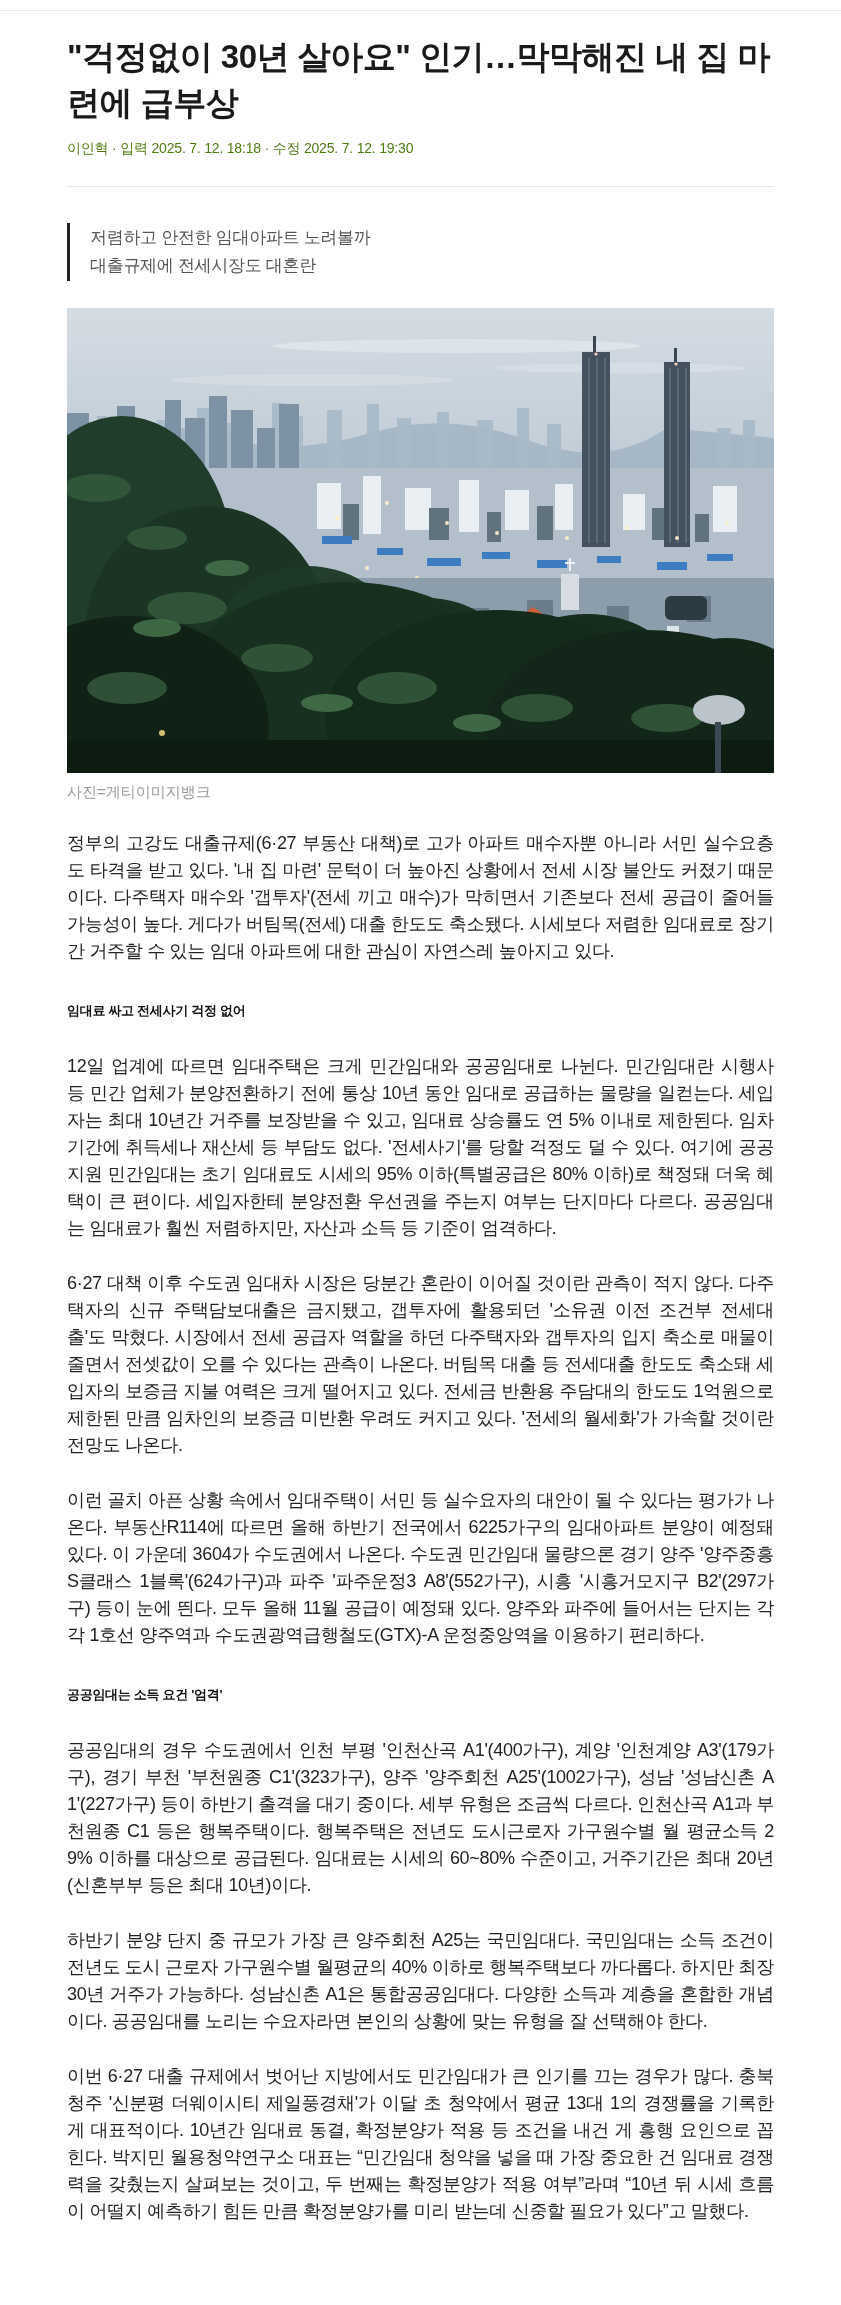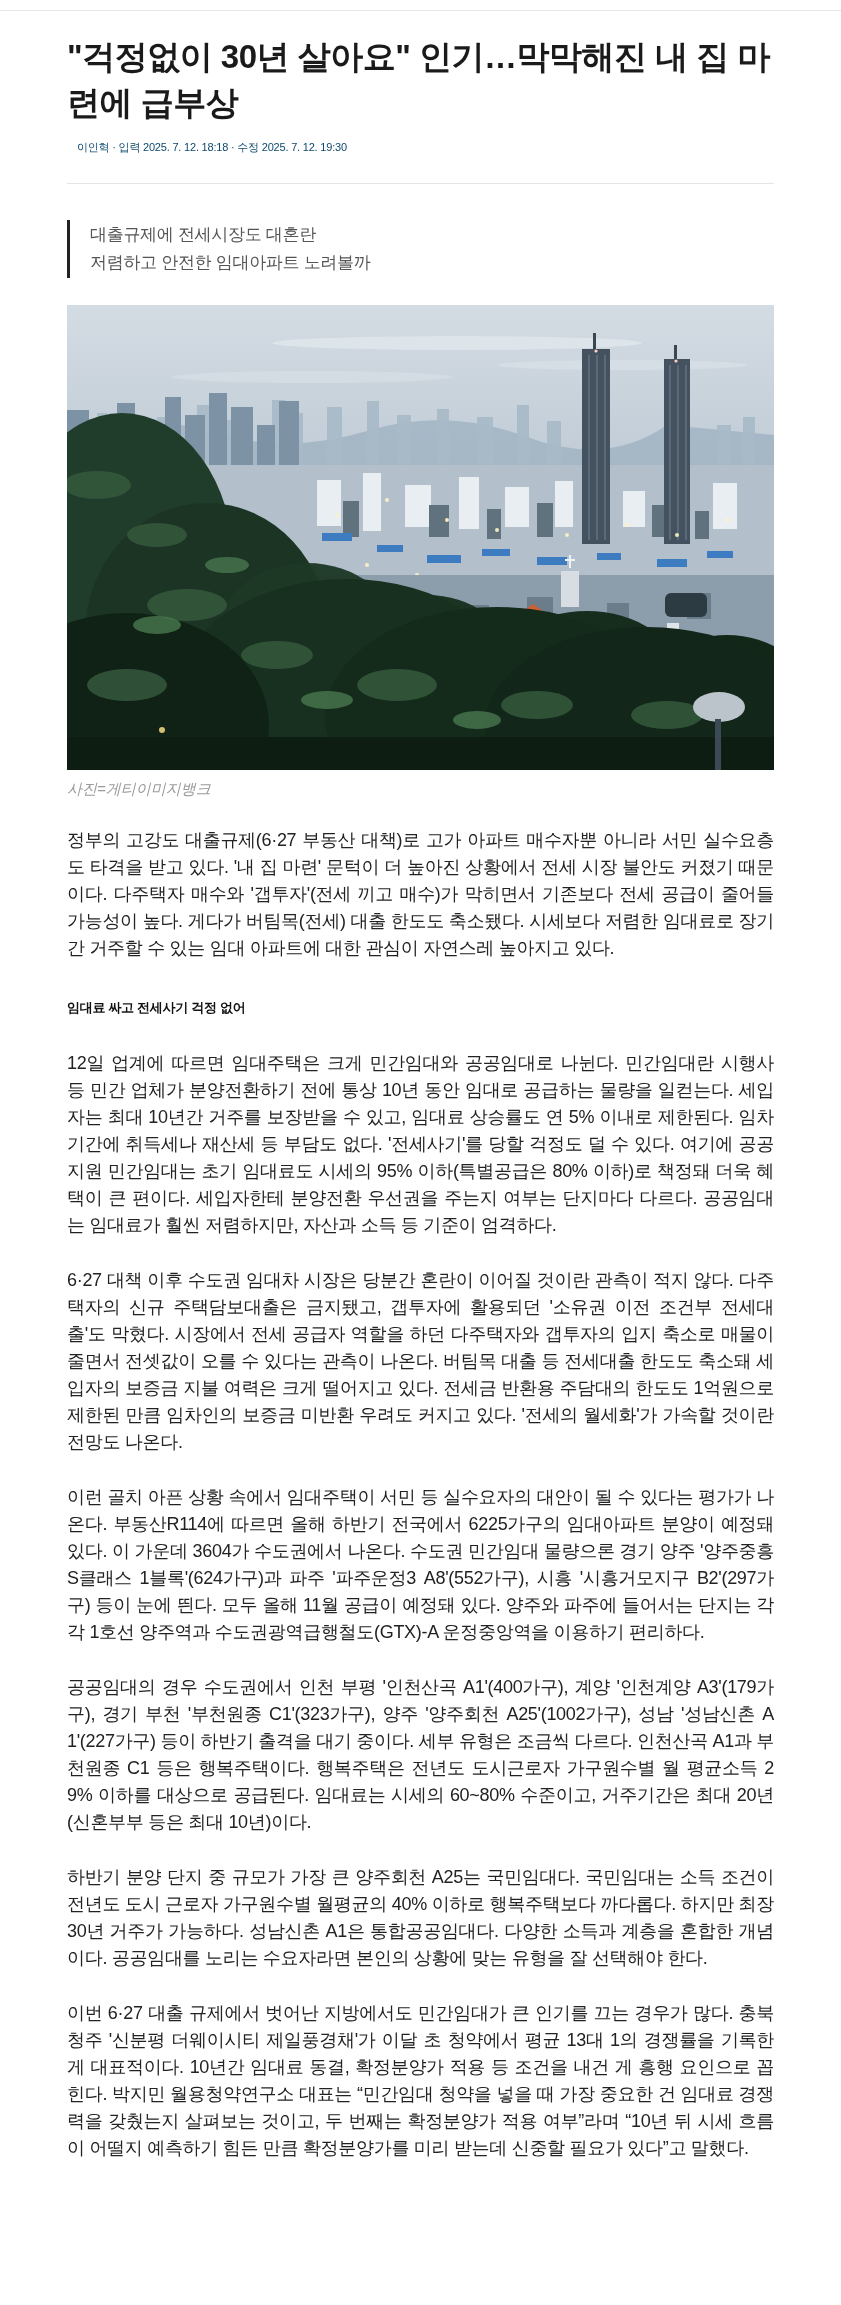--- a/index.html
+++ b/index.html
@@ -25,24 +25,23 @@
     margin: 0;
     font-size: 33px;
     line-height: 46px;
     font-weight: 700;
     color: #1a1a1a;
     letter-spacing: -0.5px;
     word-break: break-all;
   }
   .byline {
     margin-top: 14px;
-    font-size: 11px;
-    color: #0c4a6e;
+    font-size: 14px;
+    color: #4d7c0f;
     letter-spacing: -0.2px;
-    margin-left: 10px;
   }
   hr.divider {
     border: none;
     border-top: 1px solid #e5e5e5;
     margin: 28px 0 0 0;
   }
   blockquote.summary {
     margin: 36px 0 0 0;
     padding: 1px 0 1px 20px;
     border-left: 3px solid #222222;
@@ -53,21 +52,20 @@
   }
   figure.photo {
     margin: 27px 0 20px 0;
     width: 707px;
   }
   figure.photo svg { display: block; }
   figcaption.caption {
     margin-top: 10px;
     font-size: 15px;
     color: #9a9a9a;
-    font-style: italic;
   }
   .body-text p.para {
     margin: 28px 0;
     font-size: 18px;
     line-height: 27px;
     color: #222222;
     text-align: justify;
     word-break: break-all;
     letter-spacing: -0.3px;
   }
@@ -88,22 +86,22 @@
 
   <div class="container">
 
     <h1 class="title">"걱정없이 30년 살아요" 인기…막막해진 내 집 마련에 급부상</h1>
 
     <div class="byline">이인혁 · 입력 2025. 7. 12. 18:18 · 수정 2025. 7. 12. 19:30</div>
 
     <hr class="divider">
 
     <blockquote class="summary">
+      <div>저렴하고 안전한 임대아파트 노려볼까</div>
       <div>대출규제에 전세시장도 대혼란</div>
-      <div>저렴하고 안전한 임대아파트 노려볼까</div>
     </blockquote>
 
     <figure class="photo">
 
       <svg width="707" height="465" viewBox="0 0 707 465" preserveAspectRatio="none" role="img">
         <defs>
           <linearGradient id="sky" x1="0" y1="0" x2="0" y2="1">
             <stop offset="0" stop-color="#d4dce3"></stop>
             <stop offset="0.55" stop-color="#c3ced8"></stop>
             <stop offset="1" stop-color="#aebdca"></stop>
@@ -276,19 +274,20 @@
       </svg>
       <figcaption class="caption">사진=게티이미지뱅크</figcaption>
     </figure>
 
     <div class="body-text">
       <p class="para">정부의 고강도 대출규제(6·27 부동산 대책)로 고가 아파트 매수자뿐 아니라 서민 실수요층도 타격을 받고 있다. '내 집 마련' 문턱이 더 높아진 상황에서 전세 시장 불안도 커졌기 때문이다. 다주택자 매수와 '갭투자'(전세 끼고 매수)가 막히면서 기존보다 전세 공급이 줄어들 가능성이 높다. 게다가 버팀목(전세) 대출 한도도 축소됐다. 시세보다 저렴한 임대료로 장기간 거주할 수 있는 임대 아파트에 대한 관심이 자연스레 높아지고 있다.</p>
       <h3 class="subhead">임대료 싸고 전세사기 걱정 없어</h3>
       <p class="para">12일 업계에 따르면 임대주택은 크게 민간임대와 공공임대로 나뉜다. 민간임대란 시행사 등 민간 업체가 분양전환하기 전에 통상 10년 동안 임대로 공급하는 물량을 일컫는다. 세입자는 최대 10년간 거주를 보장받을 수 있고, 임대료 상승률도 연 5% 이내로 제한된다. 임차 기간에 취득세나 재산세 등 부담도 없다. '전세사기'를 당할 걱정도 덜 수 있다. 여기에 공공지원 민간임대는 초기 임대료도 시세의 95% 이하(특별공급은 80% 이하)로 책정돼 더욱 혜택이 큰 편이다. 세입자한테 분양전환 우선권을 주는지 여부는 단지마다 다르다. 공공임대는 임대료가 훨씬 저렴하지만, 자산과 소득 등 기준이 엄격하다.</p>
       <p class="para">6·27 대책 이후 수도권 임대차 시장은 당분간 혼란이 이어질 것이란 관측이 적지 않다. 다주택자의 신규 주택담보대출은 금지됐고, 갭투자에 활용되던 '소유권 이전 조건부 전세대출'도 막혔다. 시장에서 전세 공급자 역할을 하던 다주택자와 갭투자의 입지 축소로 매물이 줄면서 전셋값이 오를 수 있다는 관측이 나온다. 버팀목 대출 등 전세대출 한도도 축소돼 세입자의 보증금 지불 여력은 크게 떨어지고 있다. 전세금 반환용 주담대의 한도도 1억원으로 제한된 만큼 임차인의 보증금 미반환 우려도 커지고 있다. '전세의 월세화'가 가속할 것이란 전망도 나온다.</p>
       <p class="para">이런 골치 아픈 상황 속에서 임대주택이 서민 등 실수요자의 대안이 될 수 있다는 평가가 나온다. 부동산R114에 따르면 올해 하반기 전국에서 6225가구의 임대아파트 분양이 예정돼 있다. 이 가운데 3604가 수도권에서 나온다. 수도권 민간임대 물량으론 경기 양주 '양주중흥S클래스 1블록'(624가구)과 파주 '파주운정3 A8'(552가구), 시흥 '시흥거모지구 B2'(297가구) 등이 눈에 띈다. 모두 올해 11월 공급이 예정돼 있다. 양주와 파주에 들어서는 단지는 각각 1호선 양주역과 수도권광역급행철도(GTX)-A 운정중앙역을 이용하기 편리하다.</p>
+      <h3 class="subhead">공공임대는 소득 요건 '엄격'</h3>
       <p class="para">공공임대의 경우 수도권에서 인천 부평 '인천산곡 A1'(400가구), 계양 '인천계양 A3'(179가구), 경기 부천 '부천원종 C1'(323가구), 양주 '양주회천 A25'(1002가구), 성남 '성남신촌 A1'(227가구) 등이 하반기 출격을 대기 중이다. 세부 유형은 조금씩 다르다. 인천산곡 A1과 부천원종 C1 등은 행복주택이다. 행복주택은 전년도 도시근로자 가구원수별 월 평균소득 29% 이하를 대상으로 공급된다. 임대료는 시세의 60~80% 수준이고, 거주기간은 최대 20년(신혼부부 등은 최대 10년)이다.</p>
       <p class="para">하반기 분양 단지 중 규모가 가장 큰 양주회천 A25는 국민임대다. 국민임대는 소득 조건이 전년도 도시 근로자 가구원수별 월평균의 40% 이하로 행복주택보다 까다롭다. 하지만 최장 30년 거주가 가능하다. 성남신촌 A1은 통합공공임대다. 다양한 소득과 계층을 혼합한 개념이다. 공공임대를 노리는 수요자라면 본인의 상황에 맞는 유형을 잘 선택해야 한다.</p>
       <p class="para">이번 6·27 대출 규제에서 벗어난 지방에서도 민간임대가 큰 인기를 끄는 경우가 많다. 충북 청주 '신분평 더웨이시티 제일풍경채'가 이달 초 청약에서 평균 13대 1의 경쟁률을 기록한 게 대표적이다. 10년간 임대료 동결, 확정분양가 적용 등 조건을 내건 게 흥행 요인으로 꼽힌다. 박지민 월용청약연구소 대표는 “민간임대 청약을 넣을 때 가장 중요한 건 임대료 경쟁력을 갖췄는지 살펴보는 것이고, 두 번째는 확정분양가 적용 여부”라며 “10년 뒤 시세 흐름이 어떨지 예측하기 힘든 만큼 확정분양가를 미리 받는데 신중할 필요가 있다”고 말했다.</p>
     </div>
 
   </div>
 </div>
 
 </body></html>

